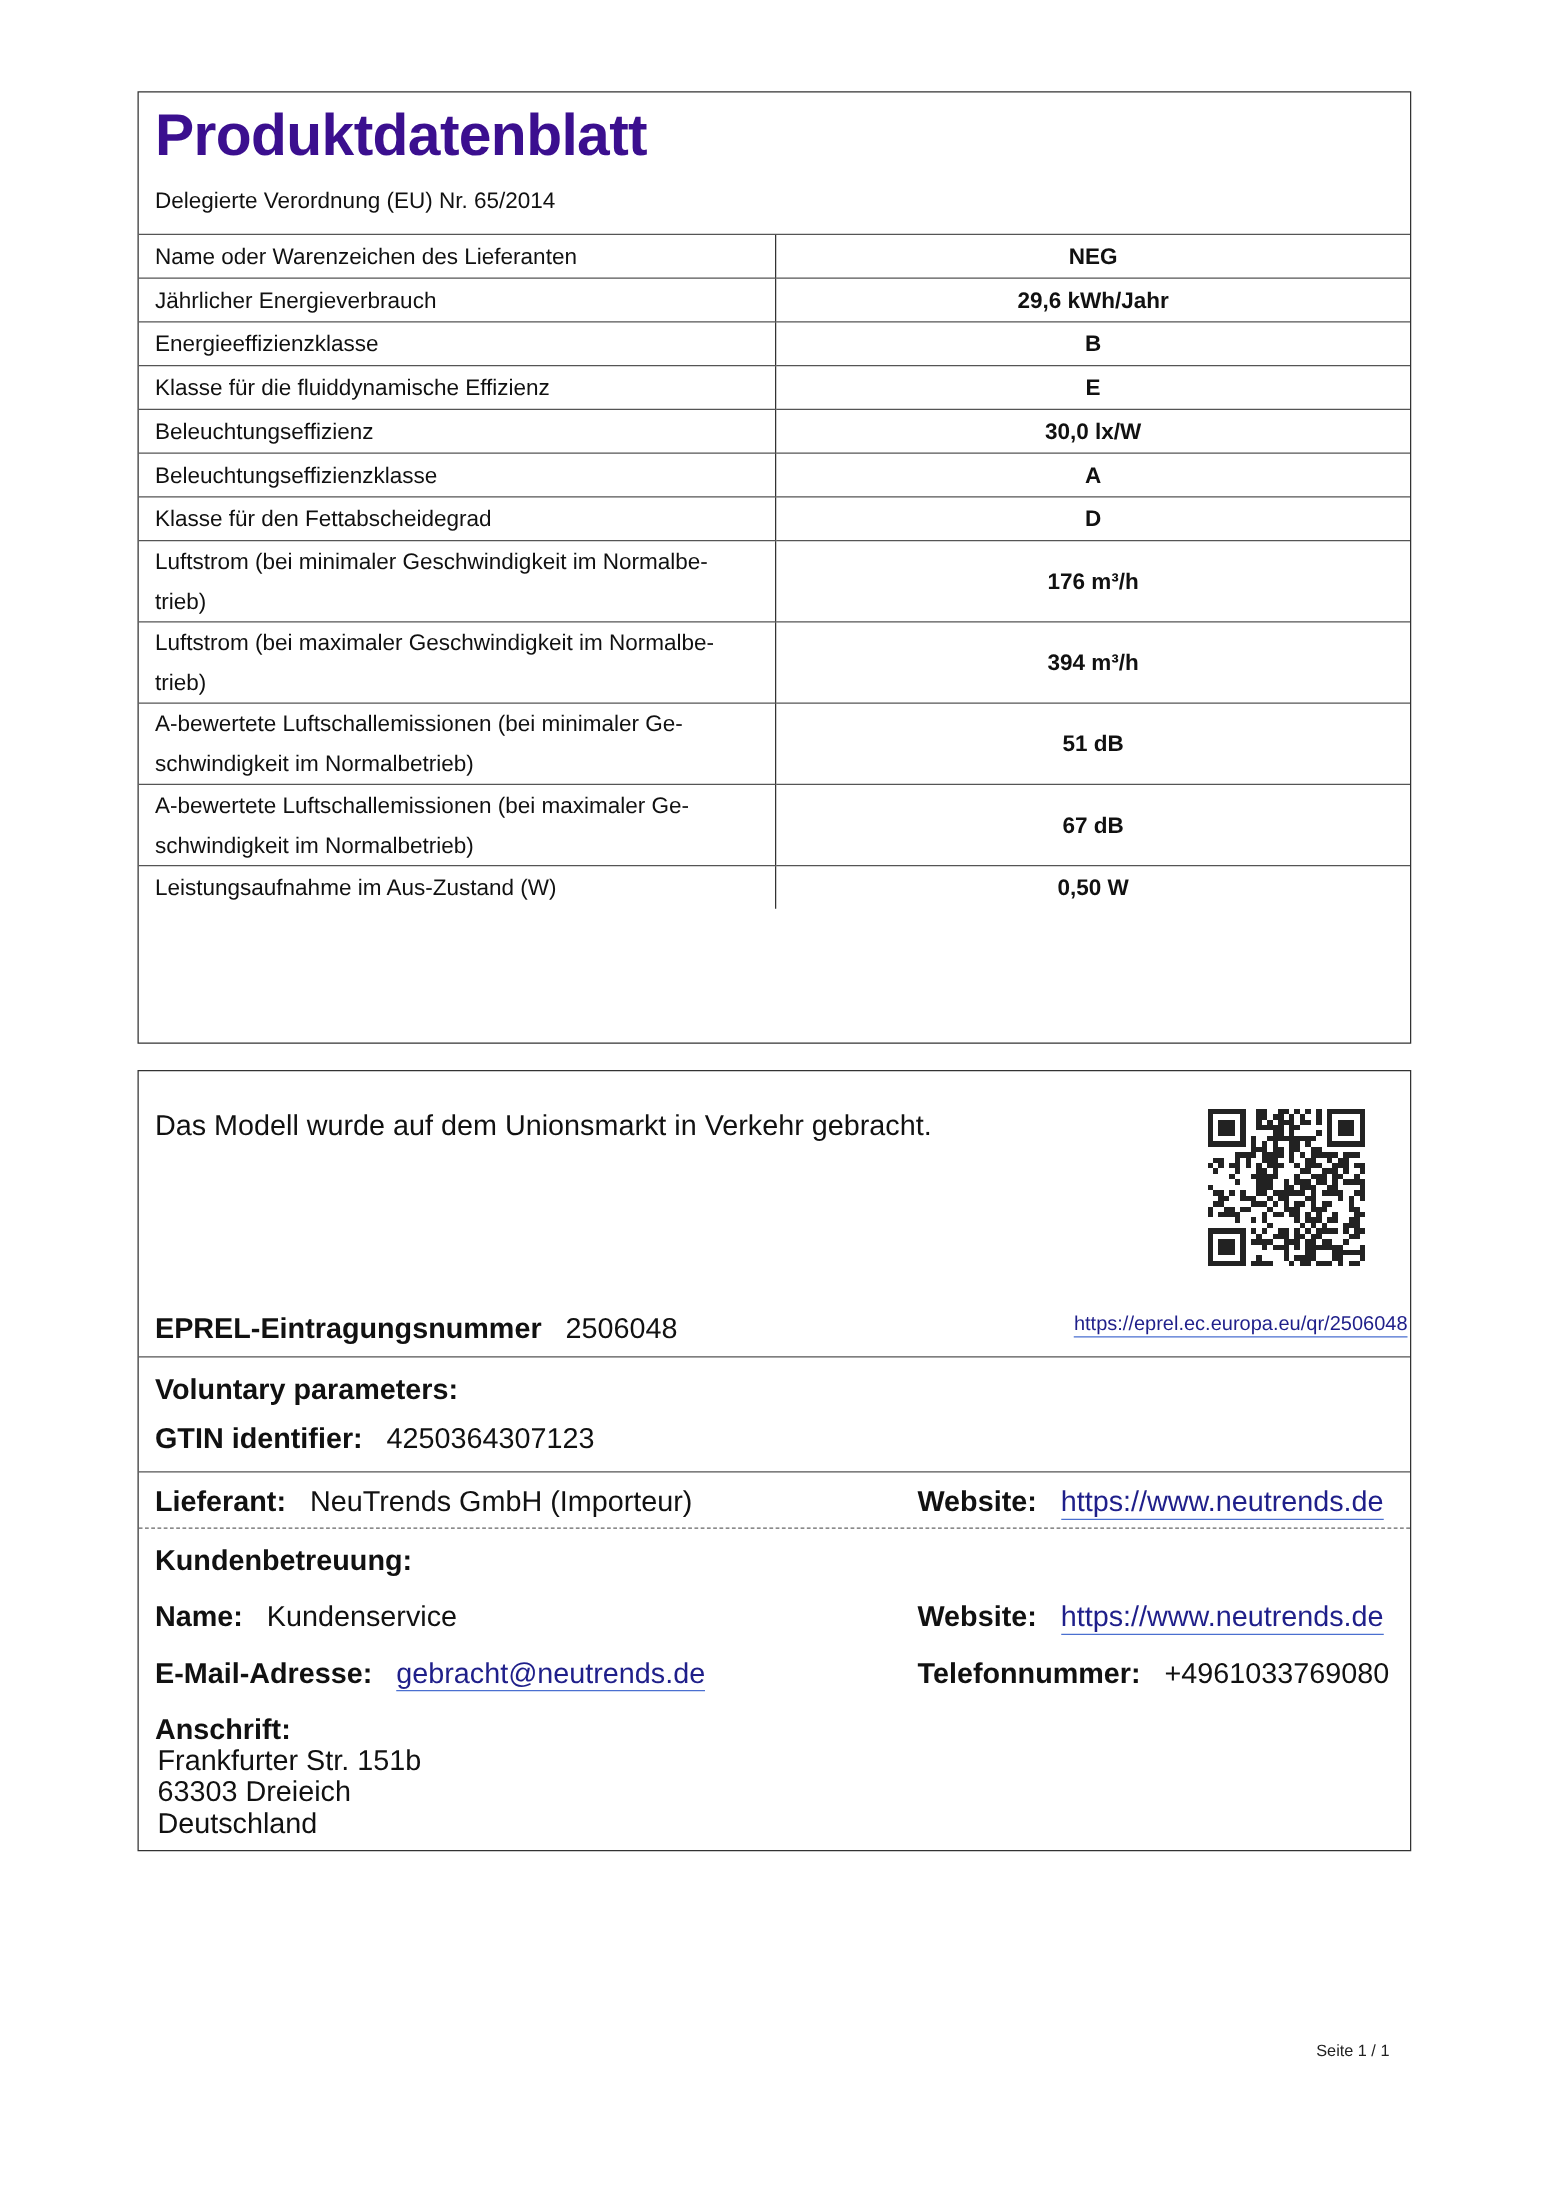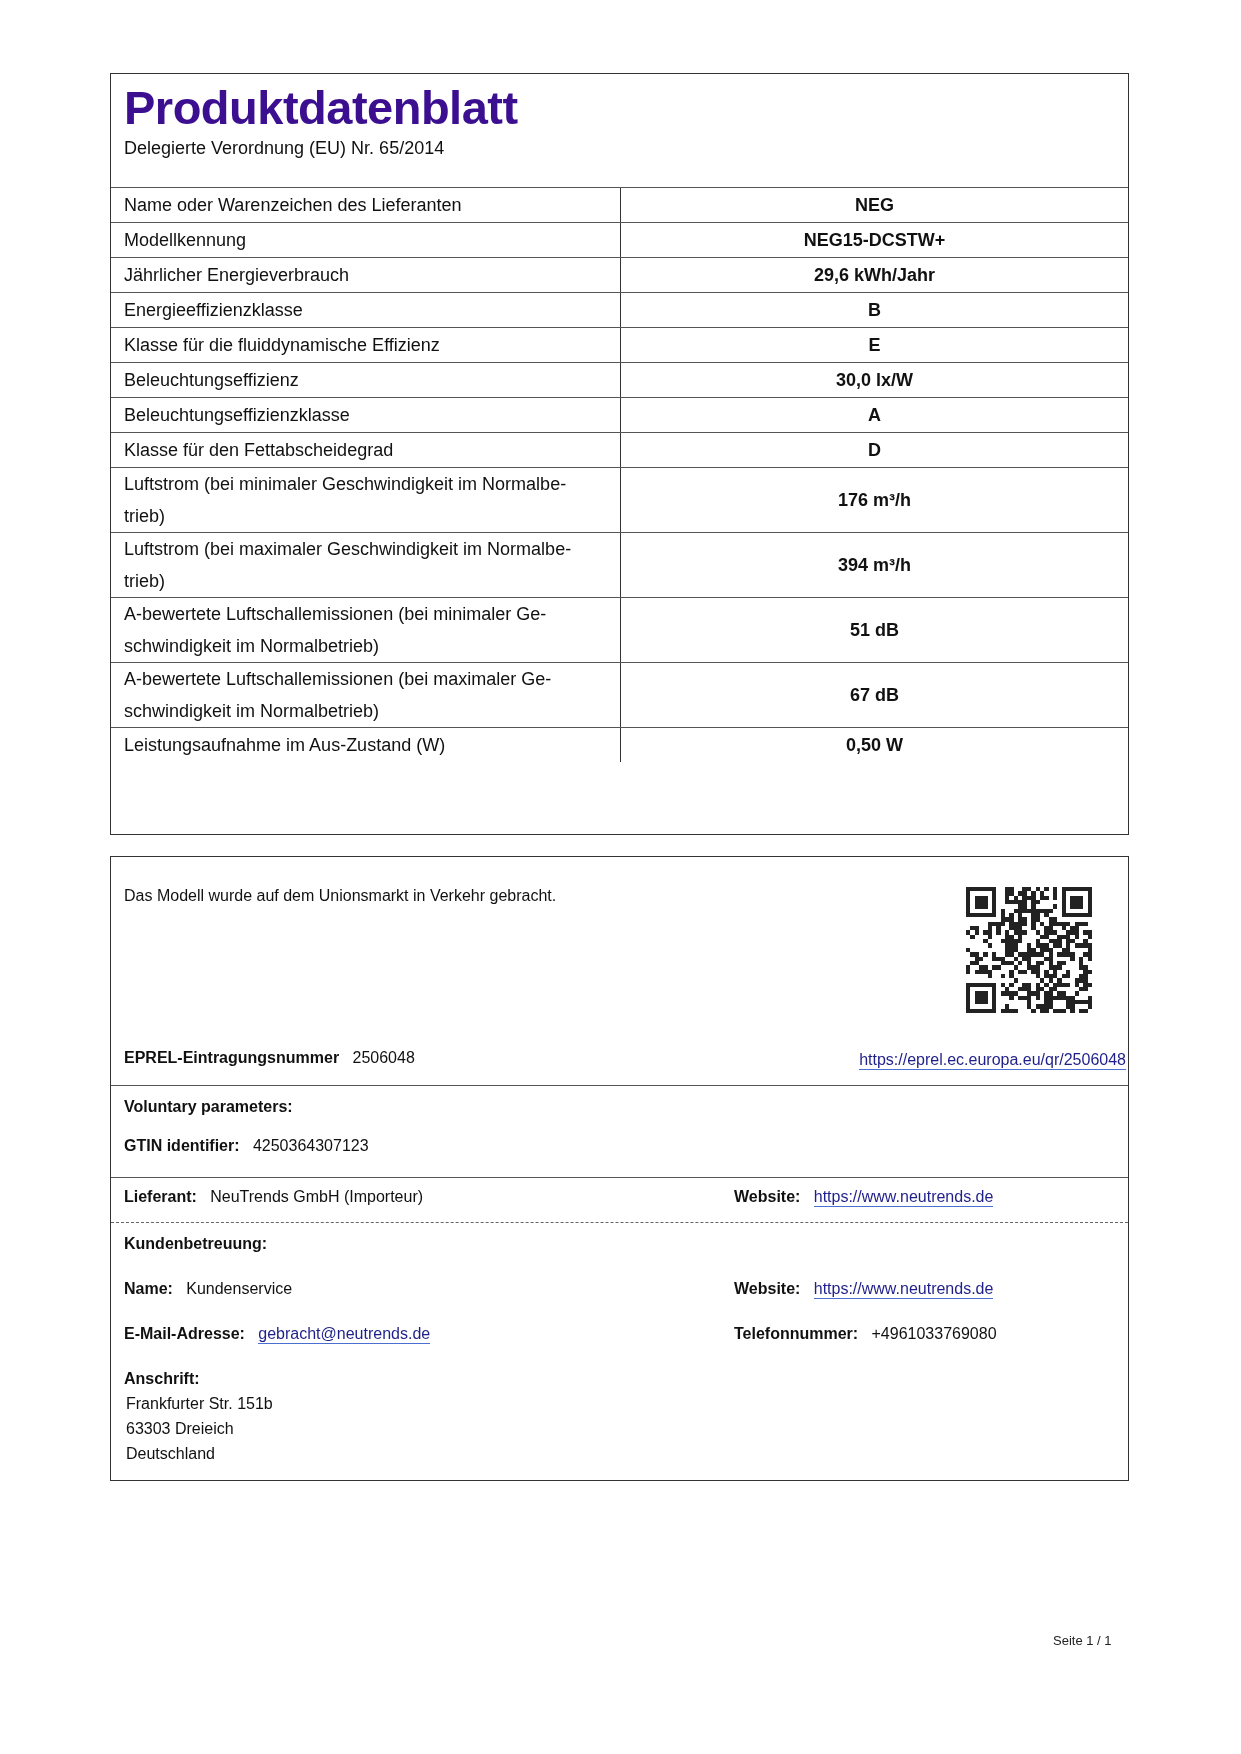--- a/index.html
+++ b/index.html
@@ -1,55 +1,51 @@
 <!DOCTYPE html>
 <html><head>
 <meta charset="utf-8">
 <style>
   html, body { margin: 0; padding: 0; background: #ffffff; }
   body { width: 1241px; height: 1754px; position: relative; font-family: "Liberation Sans", "DejaVu Sans", sans-serif; color: #111; overflow: hidden; }
   .box { position: absolute; left: 110px; width: 1019px; border: 1px solid #333; box-sizing: border-box; }
   #box1 { top: 73px; height: 762px; }
   .hdr { position: relative; height: 113px; border-bottom: 1px solid #555; }
   .title { position: absolute; left: 13px; top: 6px; font-size: 47px; font-weight: bold; color: #3b0f8f; letter-spacing: -0.5px; }
-  .subtitle { position: absolute; left: 13px; top: 64px; font-size: 18px; color: #111; }
+  .subtitle { position: absolute; left: 13px; top: 76px; font-size: 18px; color: #111; }
   table.spec { border-collapse: collapse; width: 100%; table-layout: fixed; }
   table.spec td { border-bottom: 1px solid #555; font-size: 18px; padding: 0 13px; vertical-align: middle; line-height: 32px; }
   table.spec tr:last-child td { border-bottom: none; }
   table.spec td.lbl { width: 483px; border-right: 1px solid #333; }
   table.spec td.val { text-align: center; font-weight: bold; }
   table.spec tr.single td { height: 34px; }
   table.spec tr.double td { height: 64px; }
 
   #box2 { top: 856px; height: 625px; }
-  .abs { position: absolute; font-size: 16px; white-space: nowrap; }
+  .abs { position: absolute; font-size: 23px; white-space: nowrap; }
   .bold { font-weight: bold; }
   .sep { position: absolute; left: 0; right: 0; border-top: 1px solid #555; }
   .sep.dashed { border-top: 1px dashed #666; }
   a.link { color: #1f1f8a; text-decoration: none; border-bottom: 1.5px solid #4a6fd0; padding-bottom: 1px; }
   .qr { position: absolute; left: 855px; top: 30px; width: 126px; height: 126px; }
   .footer { position: absolute; left: 1053px; top: 1633px; font-size: 13px; color: #222; }
 </style>
 </head>
 <body>
 
 <div class="box" id="box1">
   <div class="hdr">
     <div class="title">Produktdatenblatt</div>
     <div class="subtitle">Delegierte Verordnung (EU) Nr. 65/2014</div>
   </div>
   <table class="spec">
     <tbody id="spec-body">
         <tr class="single">
           <td class="lbl">Name oder Warenzeichen des Lieferanten</td>
           <td class="val">NEG</td>
-        </tr>
-        <tr class="single">
-          <td class="lbl">Modellkennung</td>
-          <td class="val">NEG15-DCSTW+</td>
         </tr>
         <tr class="single">
           <td class="lbl">Jährlicher Energieverbrauch</td>
           <td class="val">29,6 kWh/Jahr</td>
         </tr>
         <tr class="single">
           <td class="lbl">Energieeffizienzklasse</td>
           <td class="val">B</td>
         </tr>
         <tr class="single">

